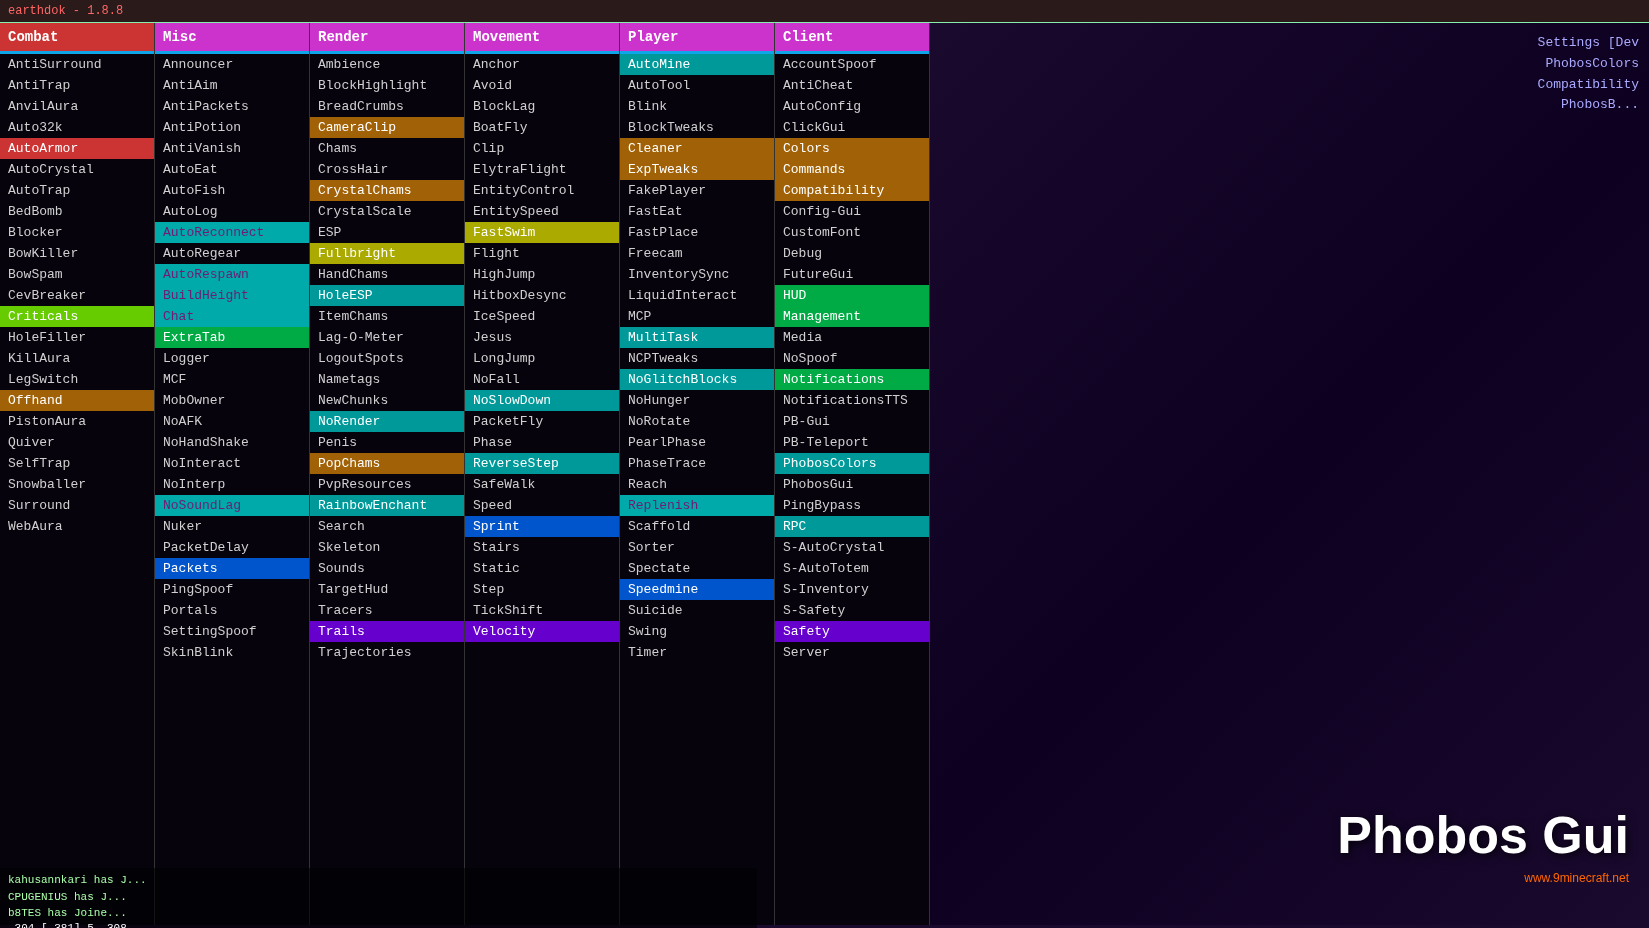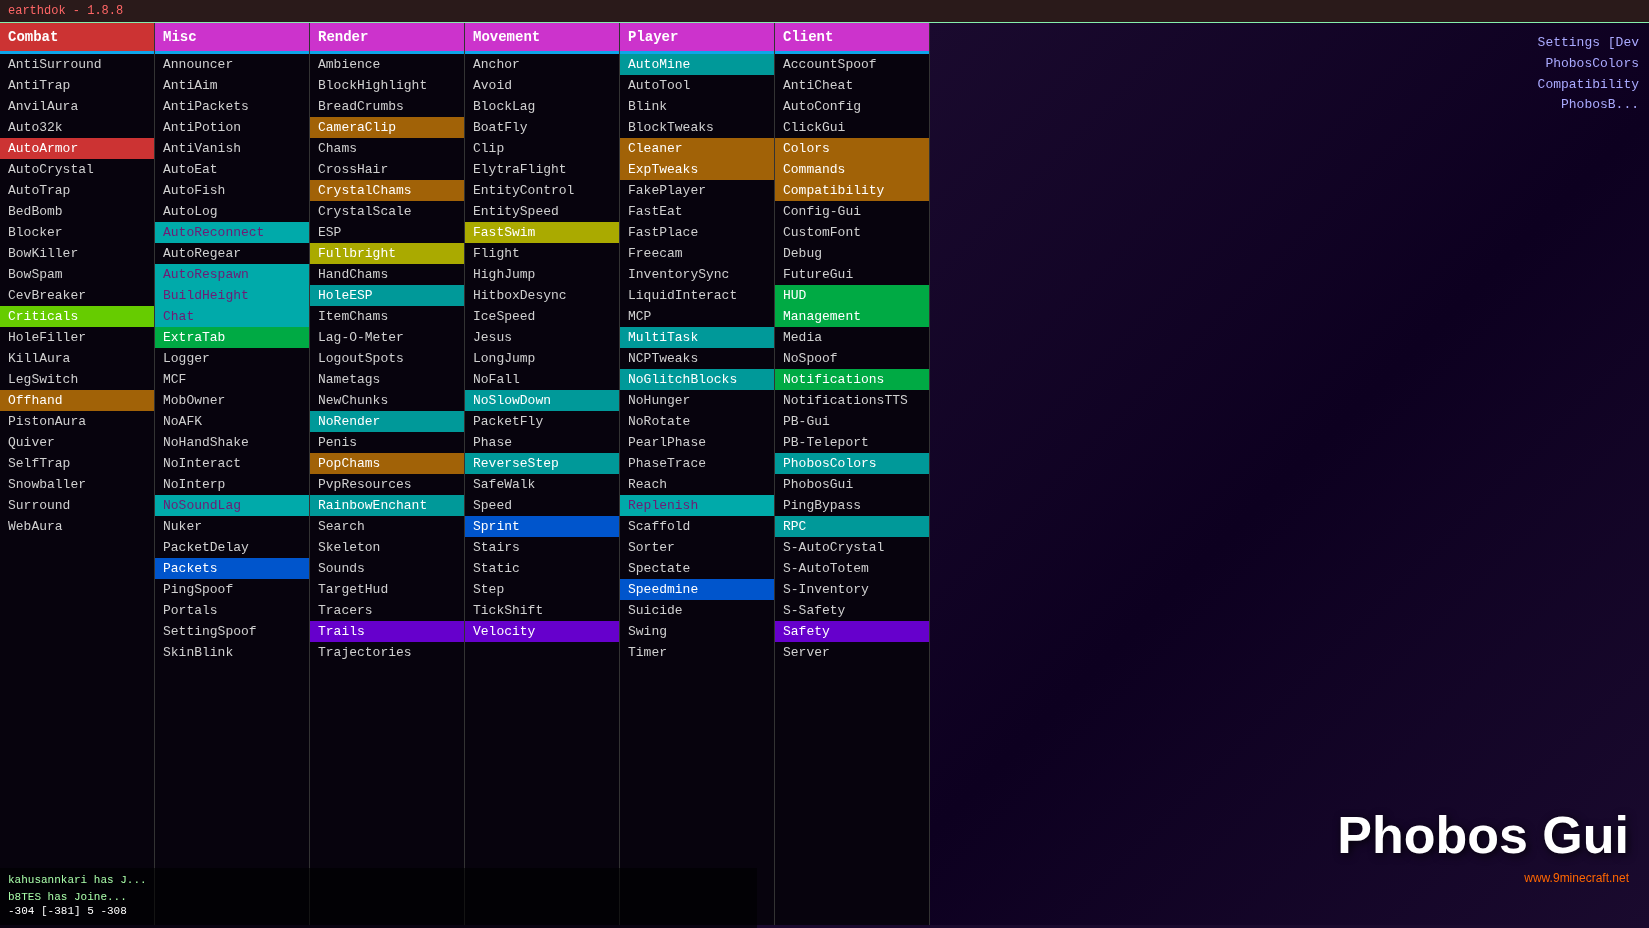--- a/index.html
+++ b/index.html
@@ -308,20 +308,21 @@
           <div class="module-item ">S-AutoCrystal</div>
           <div class="module-item ">S-AutoTotem</div>
           <div class="module-item ">S-Inventory</div>
           <div class="module-item ">S-Safety</div>
           <div class="module-item active-purple">Safety</div>
           <div class="module-item ">Server</div>
         </div>
       </div>
     <div class="bottom-chat">
     <div class="chat-line">kahusannkari has J...</div>
+        <div class="chat-line">CPUGENIUS has J...</div>
         <div class="chat-line">b8TES has Joine...</div>
         <div style="color: rgb(255, 255, 255); font-size: 11px;">-304 [-381] 5  -308</div>
       </div>
   </div>
 
   <div class="right-panel">
     <div class="settings-overlay">
     <div>Settings [Dev</div>
         <div>PhobosColors</div>
         <div>Compatibility</div>

